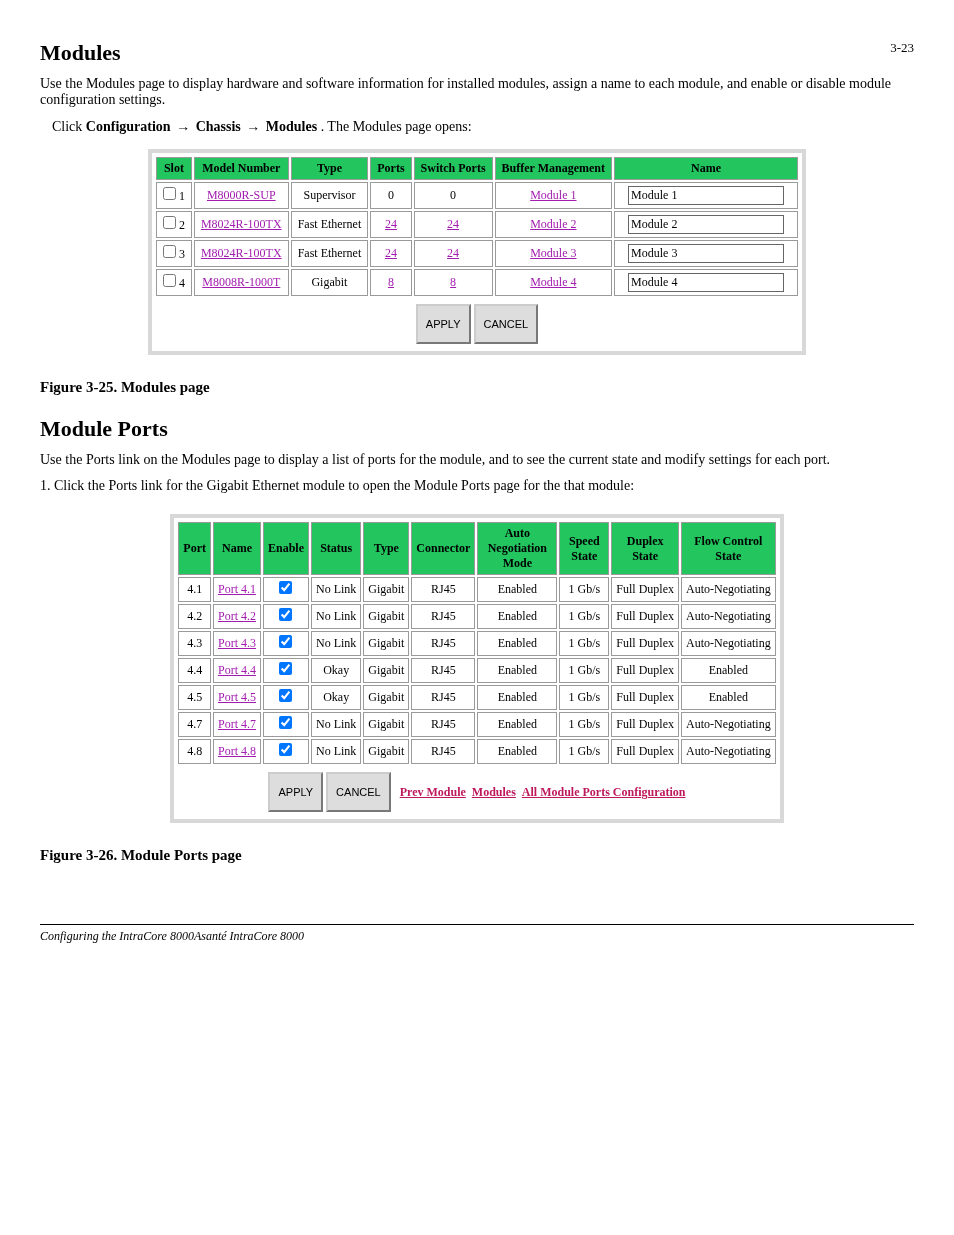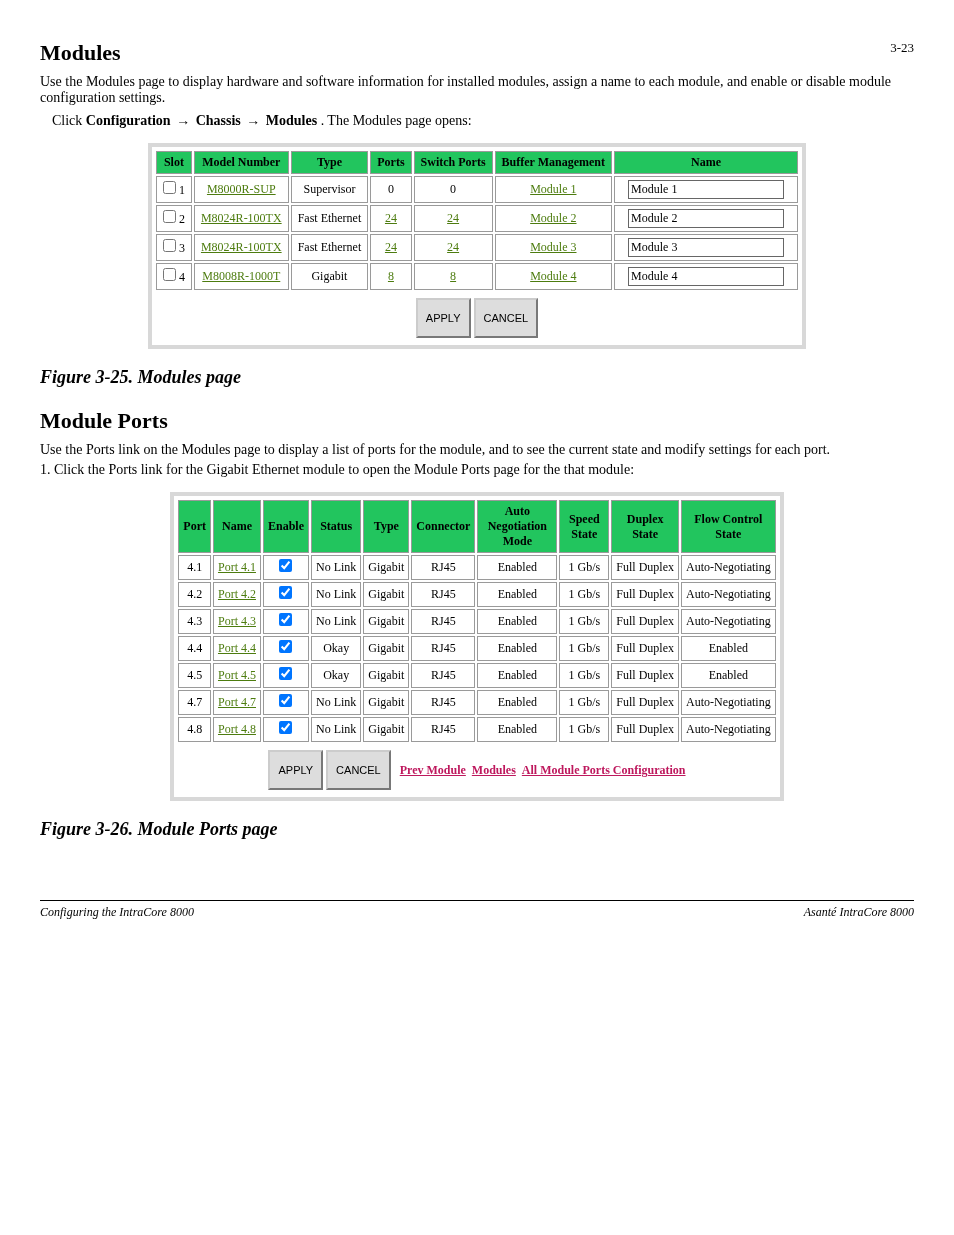--- a/index.html
+++ b/index.html
@@ -18,21 +18,21 @@
     position: absolute;
     top: 0;
     right: 0;
     font-size: 13px;
   }
   h2.section {
     font-size: 22px;
     font-weight: bold;
     margin: 20px 0 8px 0;
   }
-  p { margin: 4px 0; }
+  p { margin: 10px 0; }
 
   .breadcrumb { font-size: 14px; margin: 6px 0 4px 12px; }
   .arrow { font-family: Arial, sans-serif; font-weight: bold; padding: 0 2px; }
 
   
   .figwrap {
     border: 4px solid #d8d8d8;
     padding: 2px;
     margin: 10px auto;
     display: inline-block;
@@ -56,56 +56,56 @@
     font-weight: bold;
     background: #22c55e;
   }
   table.cfg td.buttonrow {
     border: none;
     text-align: center;
     padding-top: 6px;
   }
   table.ports td, table.ports th { padding: 3px 4px; }
 
-  a.lnk { color: #4d7c0f; text-decoration: underline; }
+  a.lnk { color: #a21caf; text-decoration: underline; }
   input[type="text"].namefield {
     width: 150px;
     font-size: 12px;
     font-family: "Times New Roman", serif;
     border: 1px solid #666;
     padding: 1px 2px;
   }
   input[type="checkbox"] { margin: 0; }
 
   .btn {
     font-family: Arial, Helvetica, sans-serif;
     font-size: 11px;
     padding: 12px 8px;
     border: 2px outset #ccc;
     background: #ddd;
     cursor: pointer;
   }
 
-  .figlabel { font-weight: bold; font-size: 18px; margin-bottom: 20px; font-style: italic; }
+  .figlabel { font-weight: bold; font-size: 15px; margin-bottom: 20px; }
 
   .center { text-align: center; }
 
   .bottomlinks {
     font-weight: bold;
     color: #be185d;
     text-decoration: underline;
   }
   .footer {
     margin-top: 60px;
     border-top: 1px solid #000;
     padding-top: 4px;
     font-size: 12px;
     font-style: italic;
     display: flex;
-    justify-content: space-between;
+    justify-content: flex-start;
   }
 </style>
 </head>
 <body>
 
 <div class="page">
   <div class="pagenum">3-23</div>
 
   <h2 class="section">Modules</h2>
   <p>Use the Modules page to display hardware and software information for installed modules, assign a name to each module, and enable or disable module configuration settings.</p>

